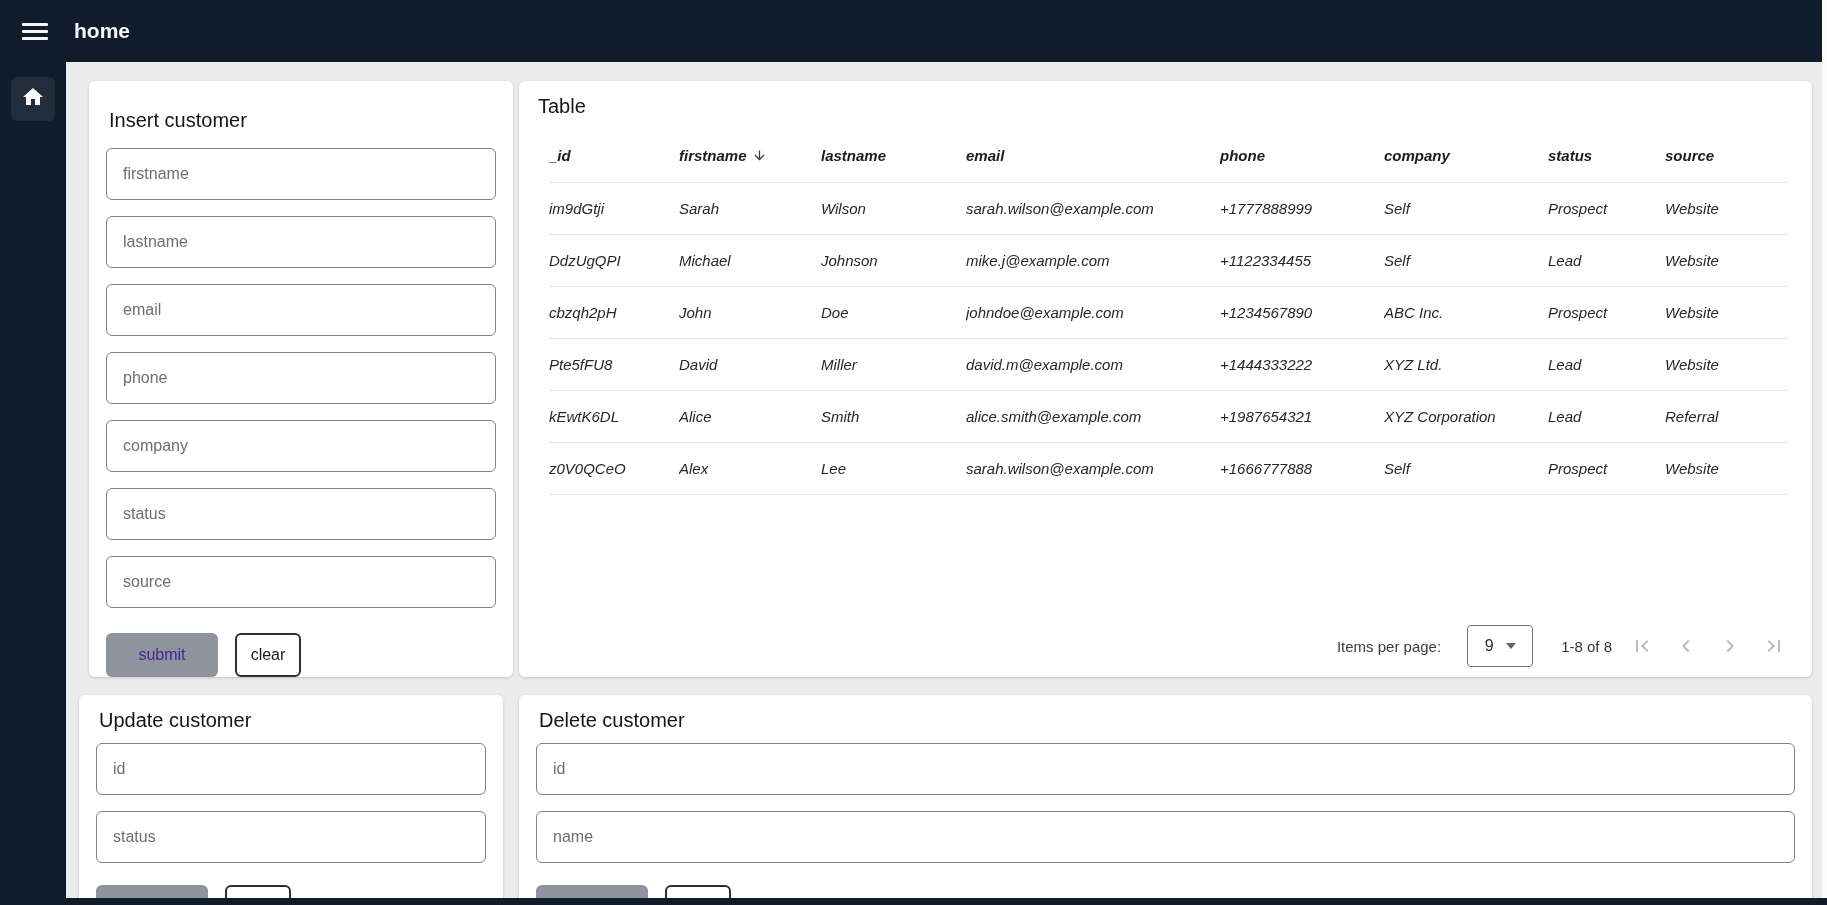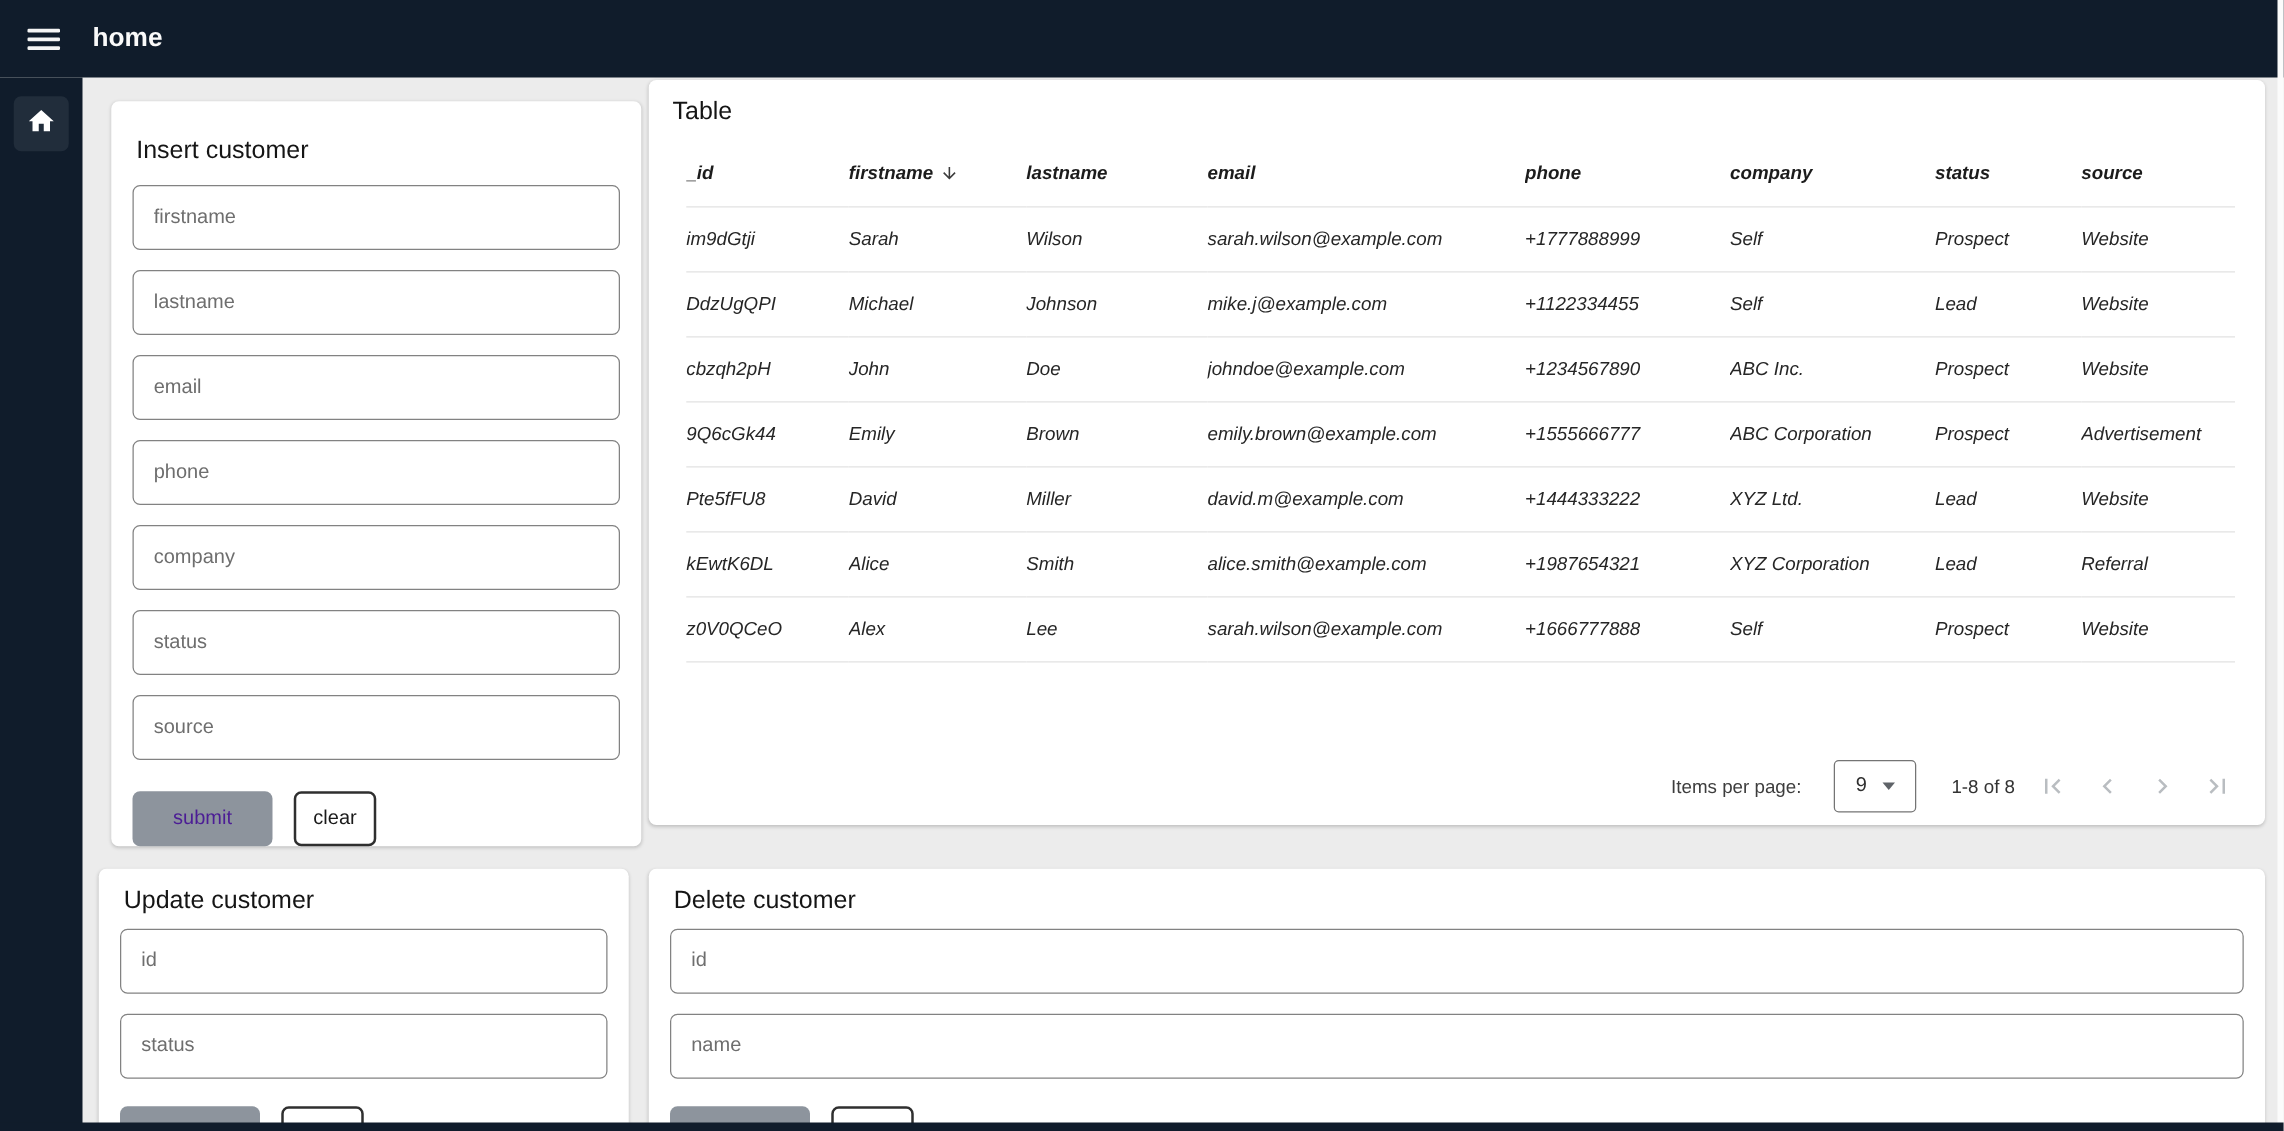--- a/index.html
+++ b/index.html
@@ -52,21 +52,21 @@
   .form-input::placeholder { color:#6e6e6e; opacity:1; }
   .btn-row { margin-top:25px; display:flex; gap:17px; }
   .btn {
     height:44px; border-radius:6px; font-size:16px; cursor:pointer;
     font-family:"Liberation Sans","DejaVu Sans",sans-serif;
   }
   .btn-submit { width:112px; background:#8d949d; color:#4c1d95; border:none; }
   .btn-clear  { width:66px; background:#ffffff; color:#1a1a1a; border:2px solid #2f2f2f; }
 
   
-  .table-card { left:453px; top:2px; width:1293px; height:596px; padding:14px 0 0 0; display:flex; flex-direction:column; }
+  .table-card { left:453px; top:19px; width:1293px; height:596px; padding:14px 0 0 0; display:flex; flex-direction:column; }
   .table-card .card-title { padding-left:19px; margin-bottom:12px; }
   .table-wrap { padding:0 24px 0 30px; }
   table { border-collapse:collapse; table-layout:fixed; width:100%;font-style:italic; }
   th, td {
     height:52px; text-align:left; vertical-align:middle;
     font-size:15px; white-space:nowrap; overflow:hidden;
     border-bottom:1px solid #e2e2e2; padding:0 6px 0 0;
   }
   th { font-weight:700; color:#1c1c1c; cursor:pointer; }
   td { color:#262626; font-weight:400; }
@@ -228,30 +228,20 @@
               <td>cbzqh2pH</td>
               <td>John</td>
               <td>Doe</td>
               <td>johndoe@example.com</td>
               <td>+1234567890</td>
               <td>ABC Inc.</td>
               <td>Prospect</td>
               <td>Website</td>
             </tr>
 
-            <tr>
-              <td>9Q6cGk44</td>
-              <td>Emily</td>
-              <td>Brown</td>
-              <td>emily.brown@example.com</td>
-              <td>+1555666777</td>
-              <td>ABC Corporation</td>
-              <td>Prospect</td>
-              <td>Advertisement</td>
-            </tr>
 
             <tr>
               <td>Pte5fFU8</td>
               <td>David</td>
               <td>Miller</td>
               <td>david.m@example.com</td>
               <td>+1444333222</td>
               <td>XYZ Ltd.</td>
               <td>Lead</td>
               <td>Website</td>

